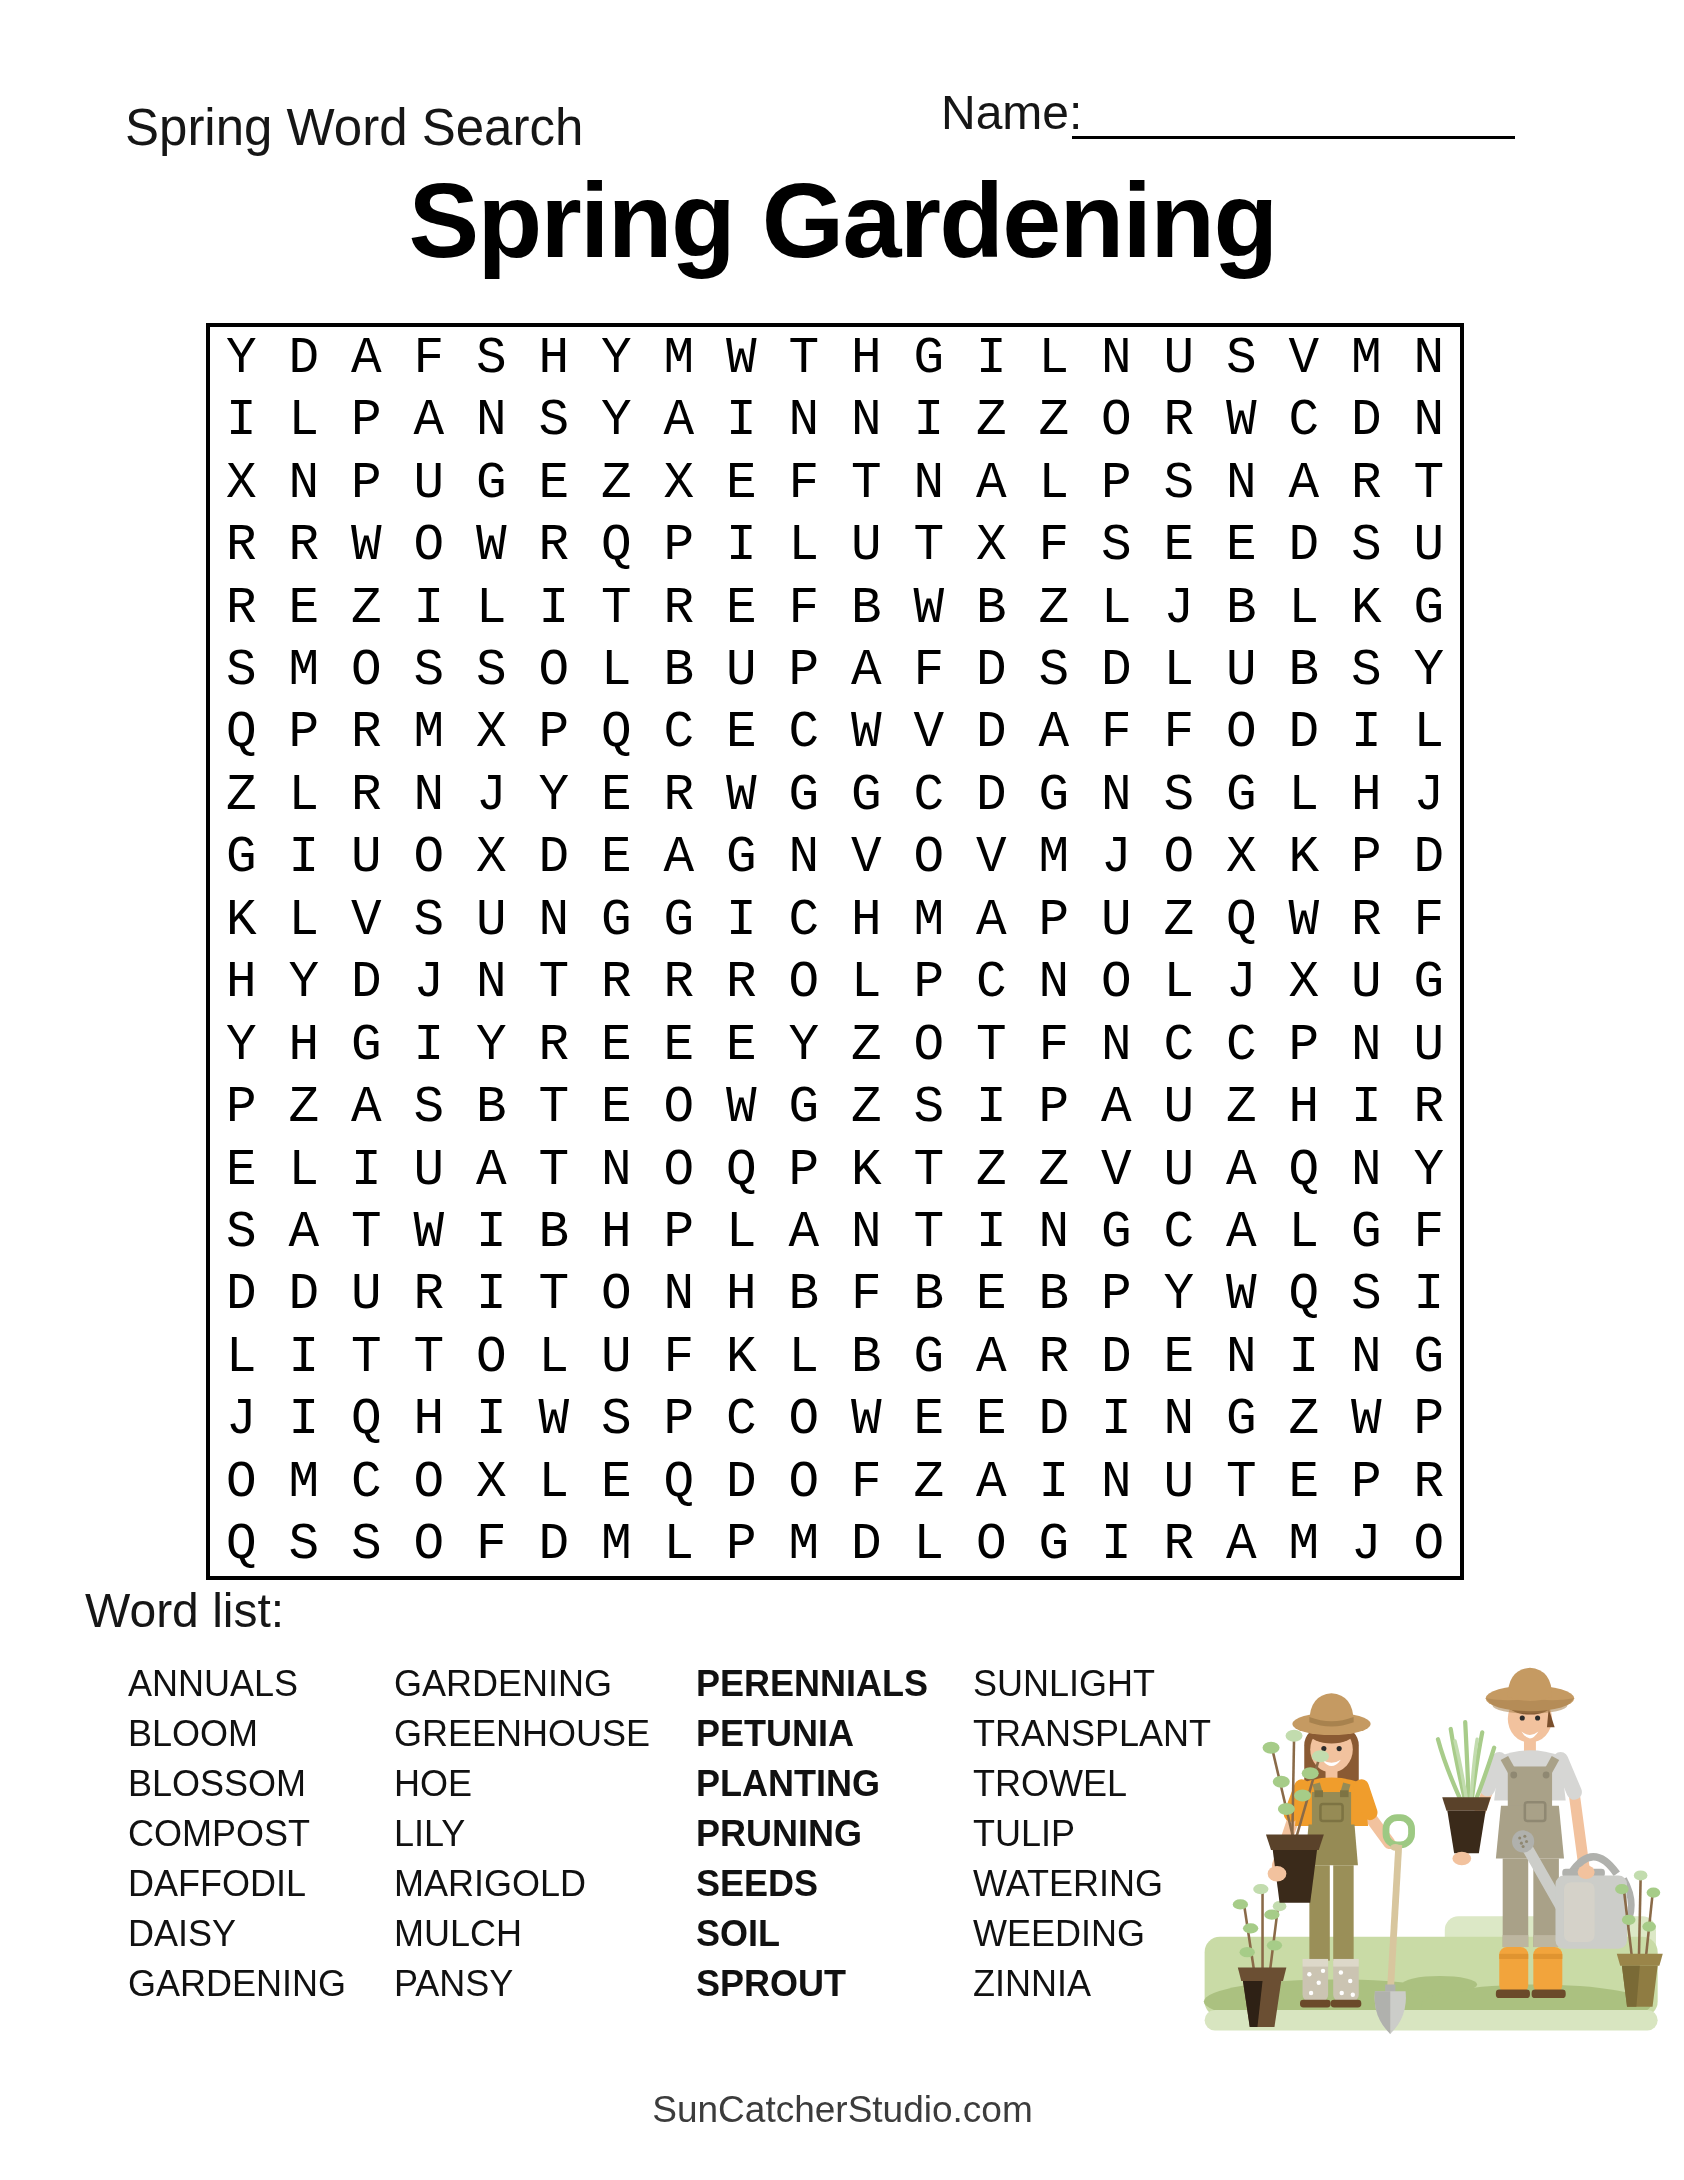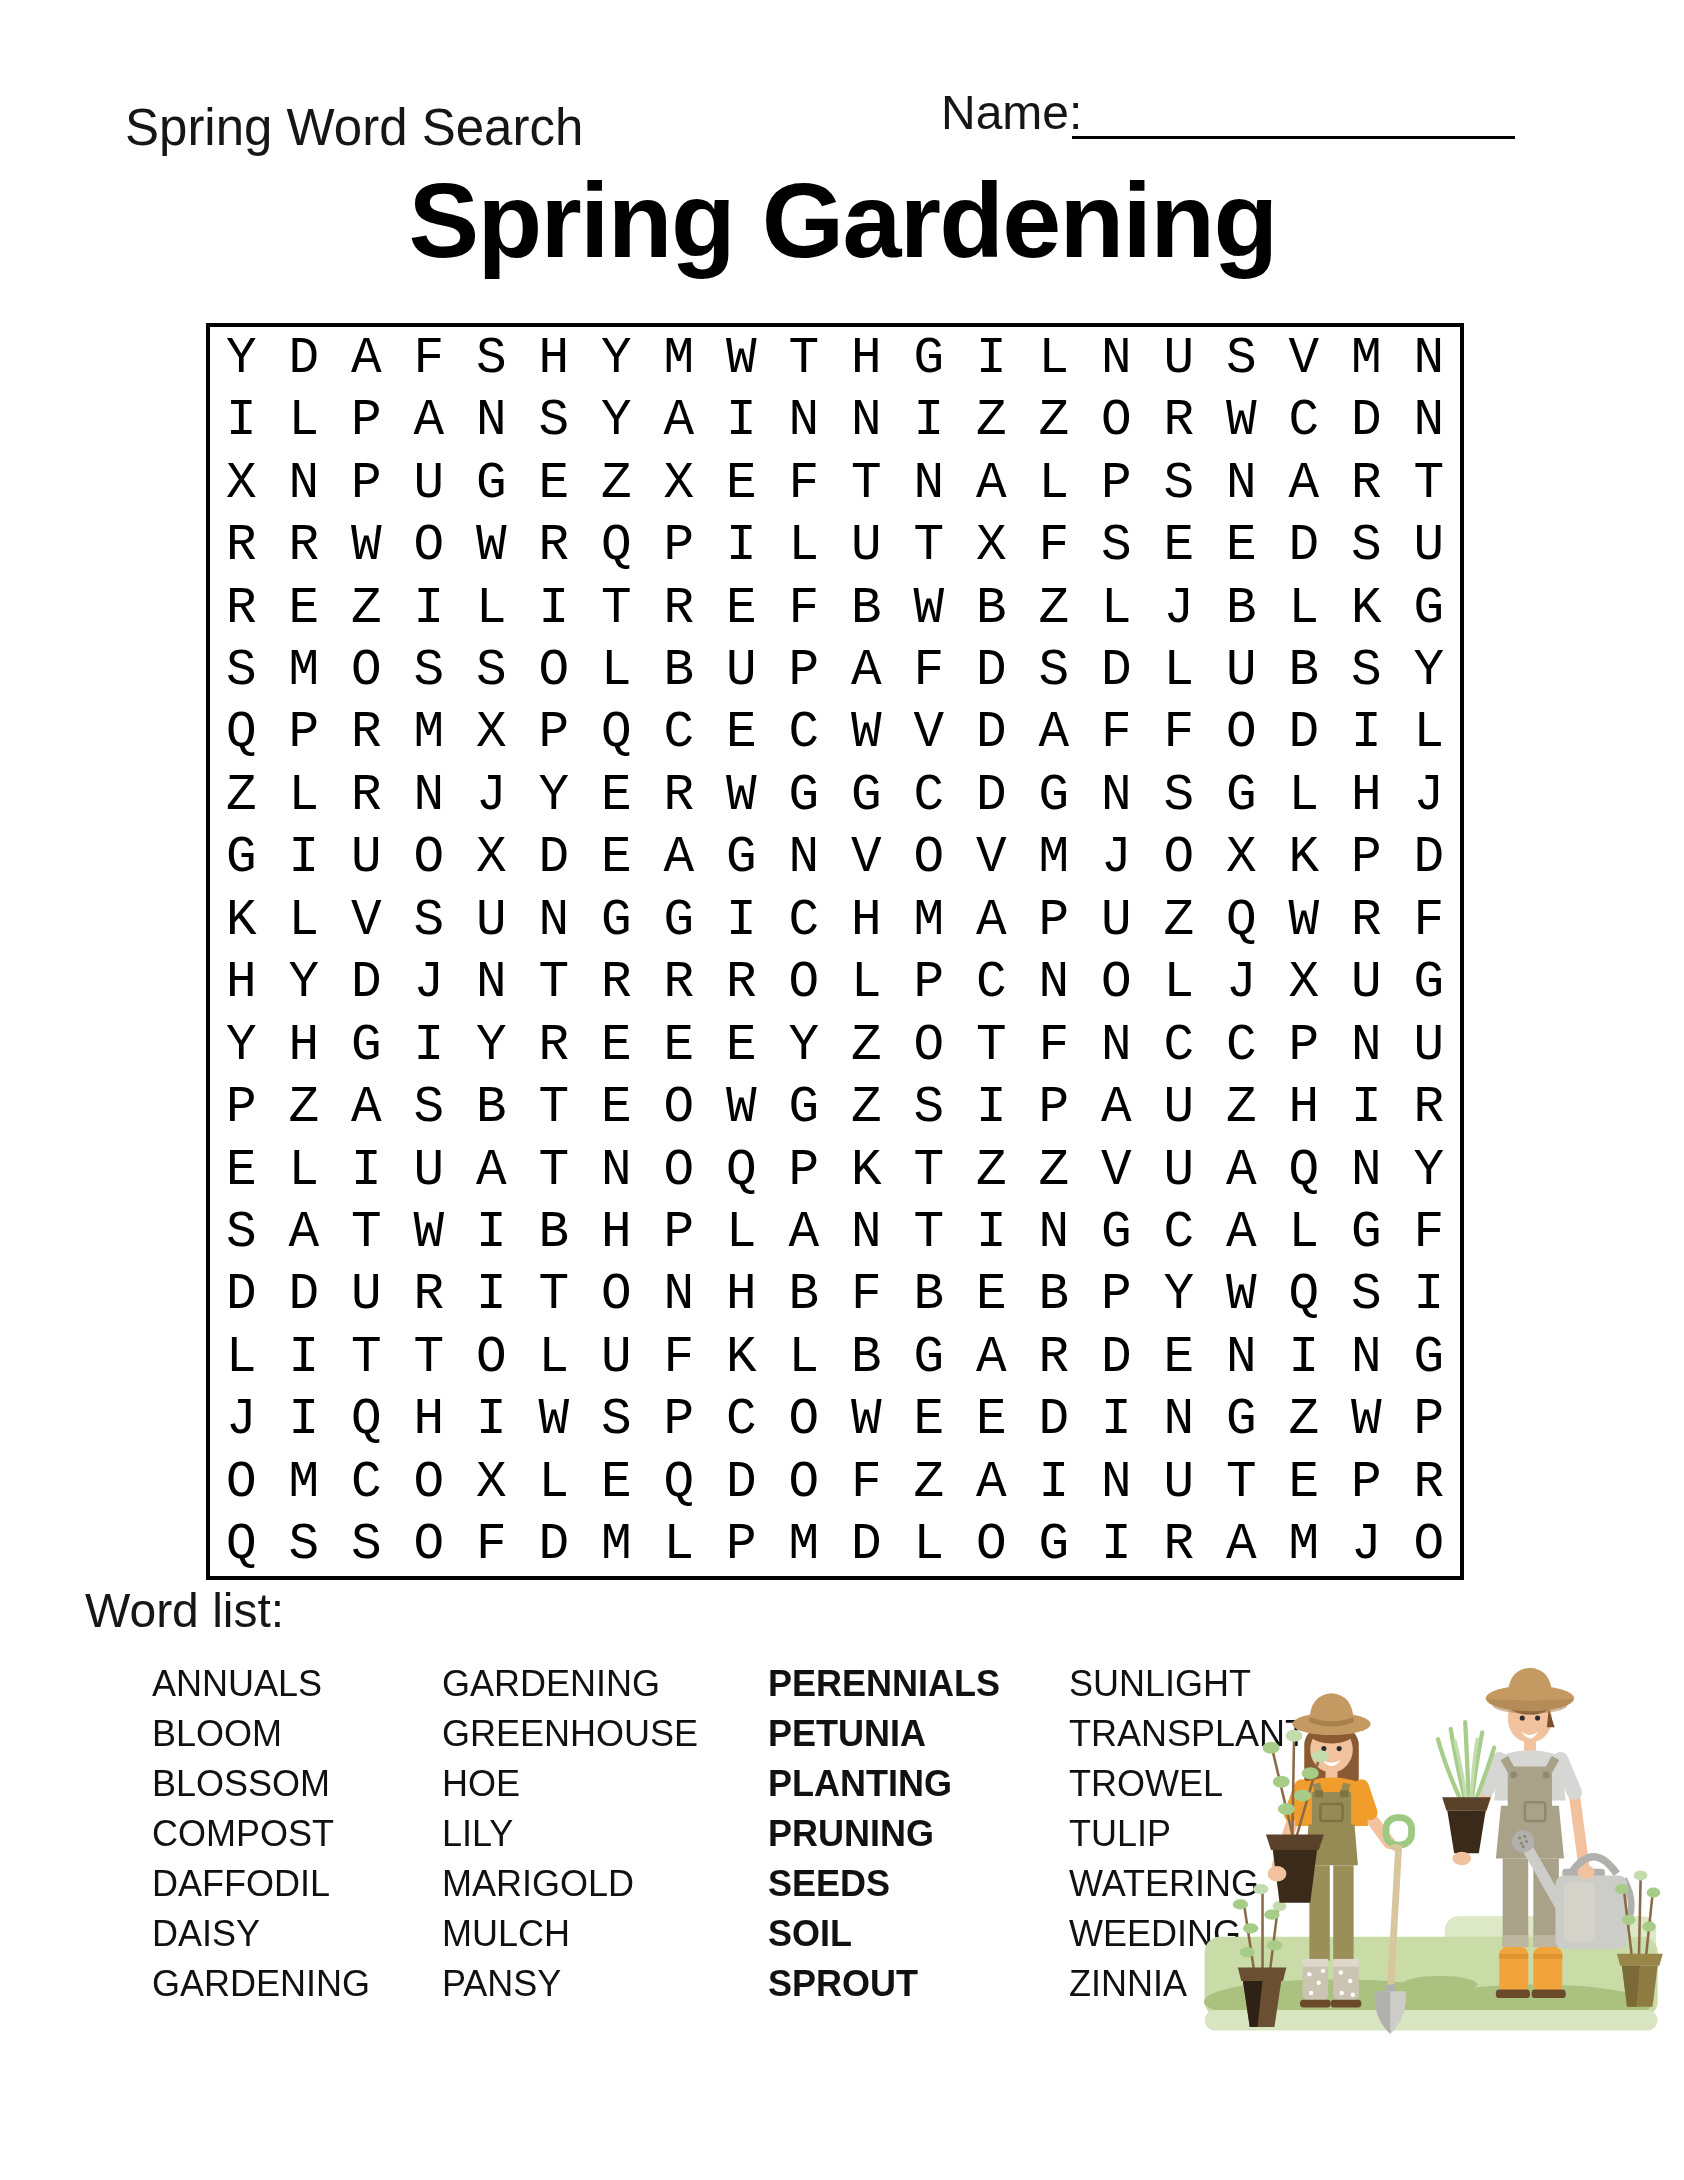--- a/index.html
+++ b/index.html
@@ -17,21 +17,21 @@
 
   .ws-grid{position:absolute;left:206px;top:323px;width:1258px;height:1257px;
            border:4.3px solid #000;box-sizing:border-box;
            display:grid;grid-template-columns:repeat(20,1fr);grid-template-rows:repeat(20,1fr);
            font-family:"Liberation Mono","DejaVu Sans Mono",monospace;
            font-size:51px;color:#000;}
   .ws-grid .cell{display:flex;align-items:center;justify-content:center;}
 
   .wl-label{position:absolute;left:85px;top:1583px;font-size:48px;color:#161616;}
   .wl-cols{position:absolute;left:128px;top:1659px;display:flex;}
-  .wl-col{display:block;margin-left:24px;}
+  .wl-col{display:block;}
   .wl-col:nth-child(1){width:266px;}
   .wl-col:nth-child(2){width:302px;}
   .wl-col:nth-child(3){width:277px;font-weight:bold;}
   .wl-col:nth-child(4){width:281px;}
   .word{font-size:36px;line-height:50px;color:#111;white-space:nowrap;}
 
   .illustration{position:absolute;left:1191px;top:1620px;width:482px;height:419px;}
 
   .footer{position:absolute;left:0;top:2089px;width:100%;text-align:center;
           font-size:37px;color:#3c3c3c;}
@@ -664,14 +664,15 @@
       <ellipse cx="528" cy="300" rx="8" ry="6" fill="var(--c-leaf-light)"></ellipse>
       <ellipse cx="543" cy="320" rx="8" ry="6" fill="var(--c-leaf)"></ellipse>
       <ellipse cx="514" cy="352" rx="8" ry="6" fill="var(--c-leaf)"></ellipse>
       <ellipse cx="538" cy="360" rx="8" ry="6" fill="var(--c-leaf)"></ellipse>
       <path d="M500,392 L554,392 L550,406 L504,406 Z" fill="var(--c-pot-olive-rim)"></path>
       <path d="M506,406 L548,406 L542,454 L512,454 Z" fill="var(--c-pot-olive)"></path>
       <path d="M506,406 L527,406 L523,454 L512,454 Z" fill="#7a6a36"></path>
     </g>
   </svg>
 
+  <div class="footer">SunCatcherStudio.com</div>
 </div>
 
 
 </body></html>

